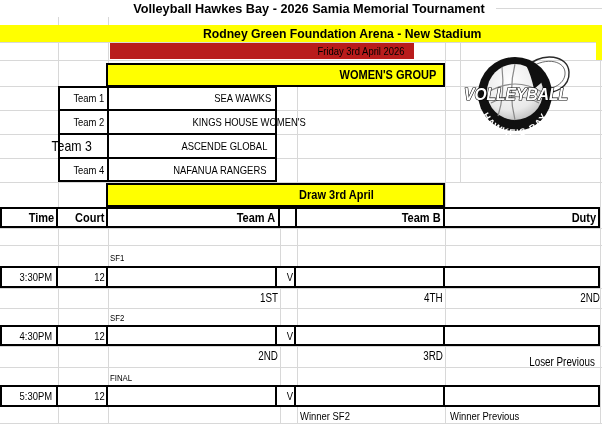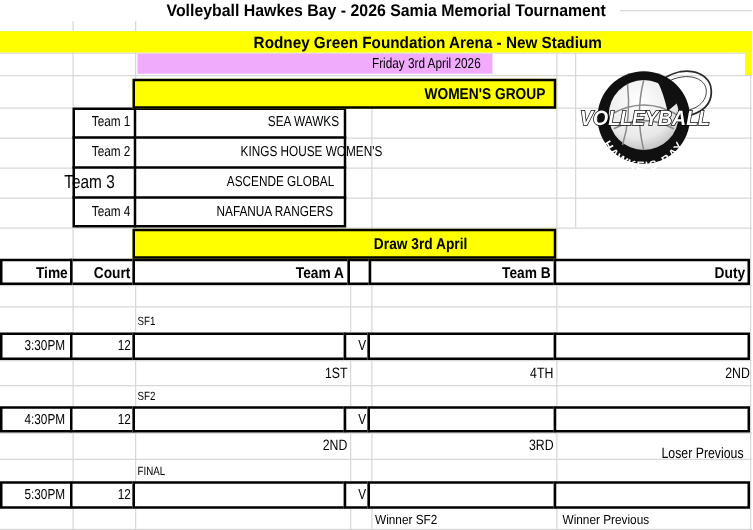--- a/index.html
+++ b/index.html
@@ -55,21 +55,21 @@
 
   <div class="cell z1" style="left:0;top:8;width:496px;height:17px;background:#fff;font-size:13.5px;">
     <span class="bold nw95">Volleyball Hawkes Bay - 2026  Samia Memorial Tournament</span>
   </div>
 
   <div class="abs yellow z1" style="left:0;top:25px;width:602px;height:17px;"></div>
   <div class="cell z2" style="left:0;top:25px;width:490px;height:17px;font-size:13px;">
     <span class="bold nw95">Rodney Green Foundation Arena - New Stadium</span>
   </div>
 
-  <div class="cell z1" style="left:110px;top:43px;width:284px;height:16px;background:#f0abfc;font-size:11.5px;">
+  <div class="cell z1" style="left:110px;top:43px;width:284px;height:16px;background:#b91c1c;font-size:11.5px;padding-left:20px;">
     <span class="nw">Friday 3rd April 2026</span>
   </div>
   <div class="abs yellow z1" style="left:596px;top:42px;width:6px;height:18px;"></div>
 
   <div class="cell box yellow z2 bold" style="left:106px;top:63px;width:339px;height:24px;font-size:12.5px;">
     <span class="nw9">WOMEN'S GROUP</span>
   </div>
 
   <div class="abs box z1" style="left:58px;top:86px;width:219px;height:96px;"></div>
   <div class="abs z2" style="left:107px;top:86px;width:2px;height:96px;background:#000;"></div>

